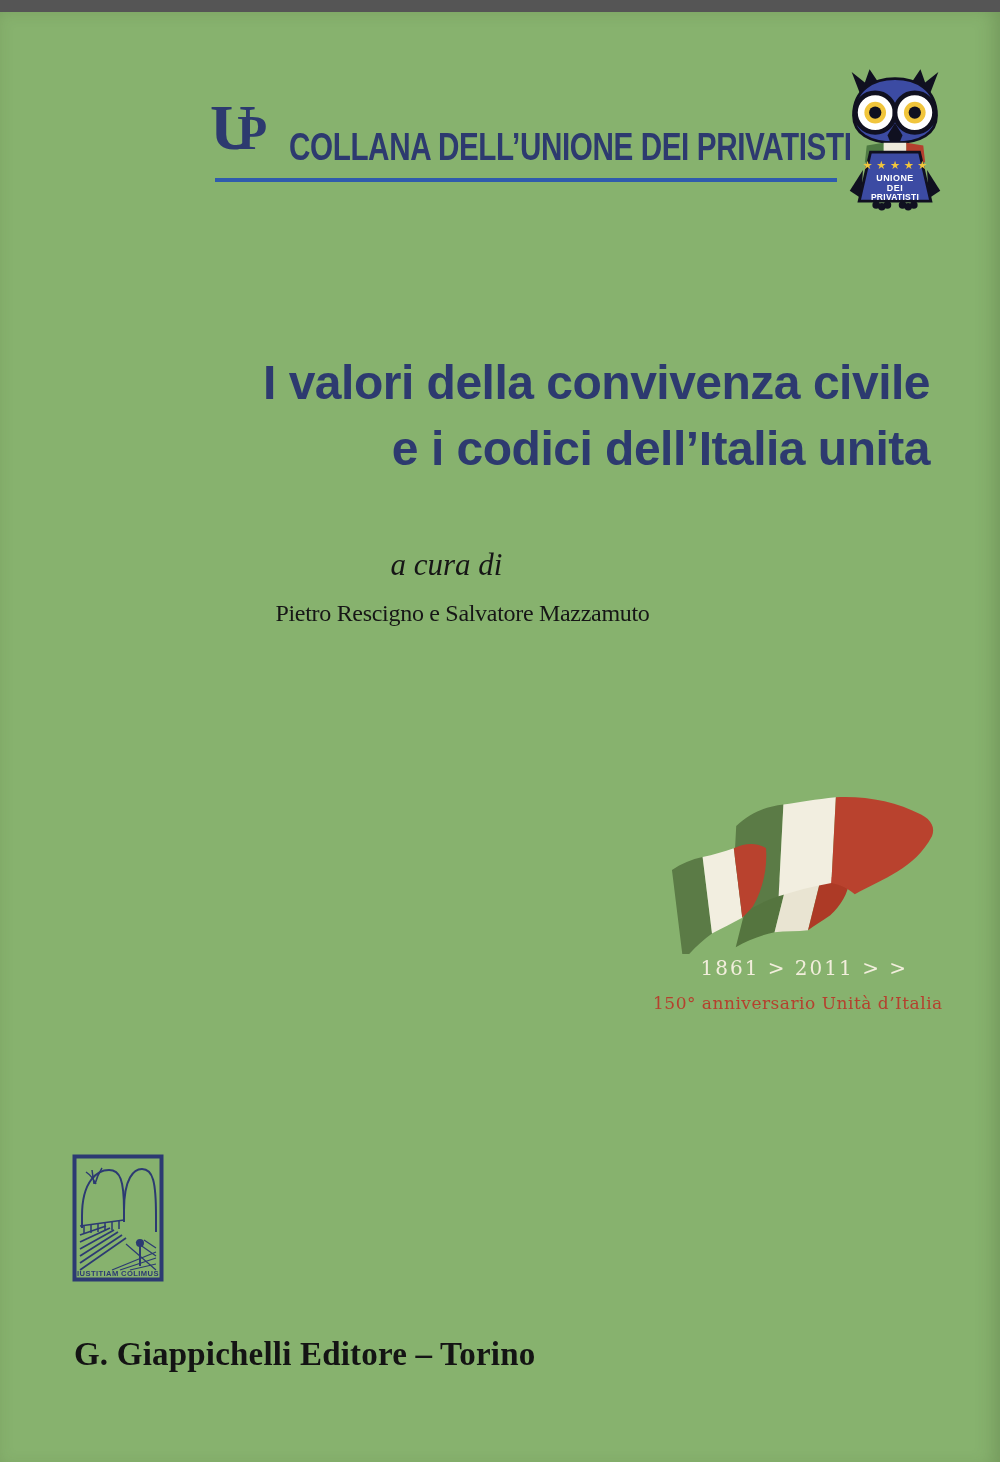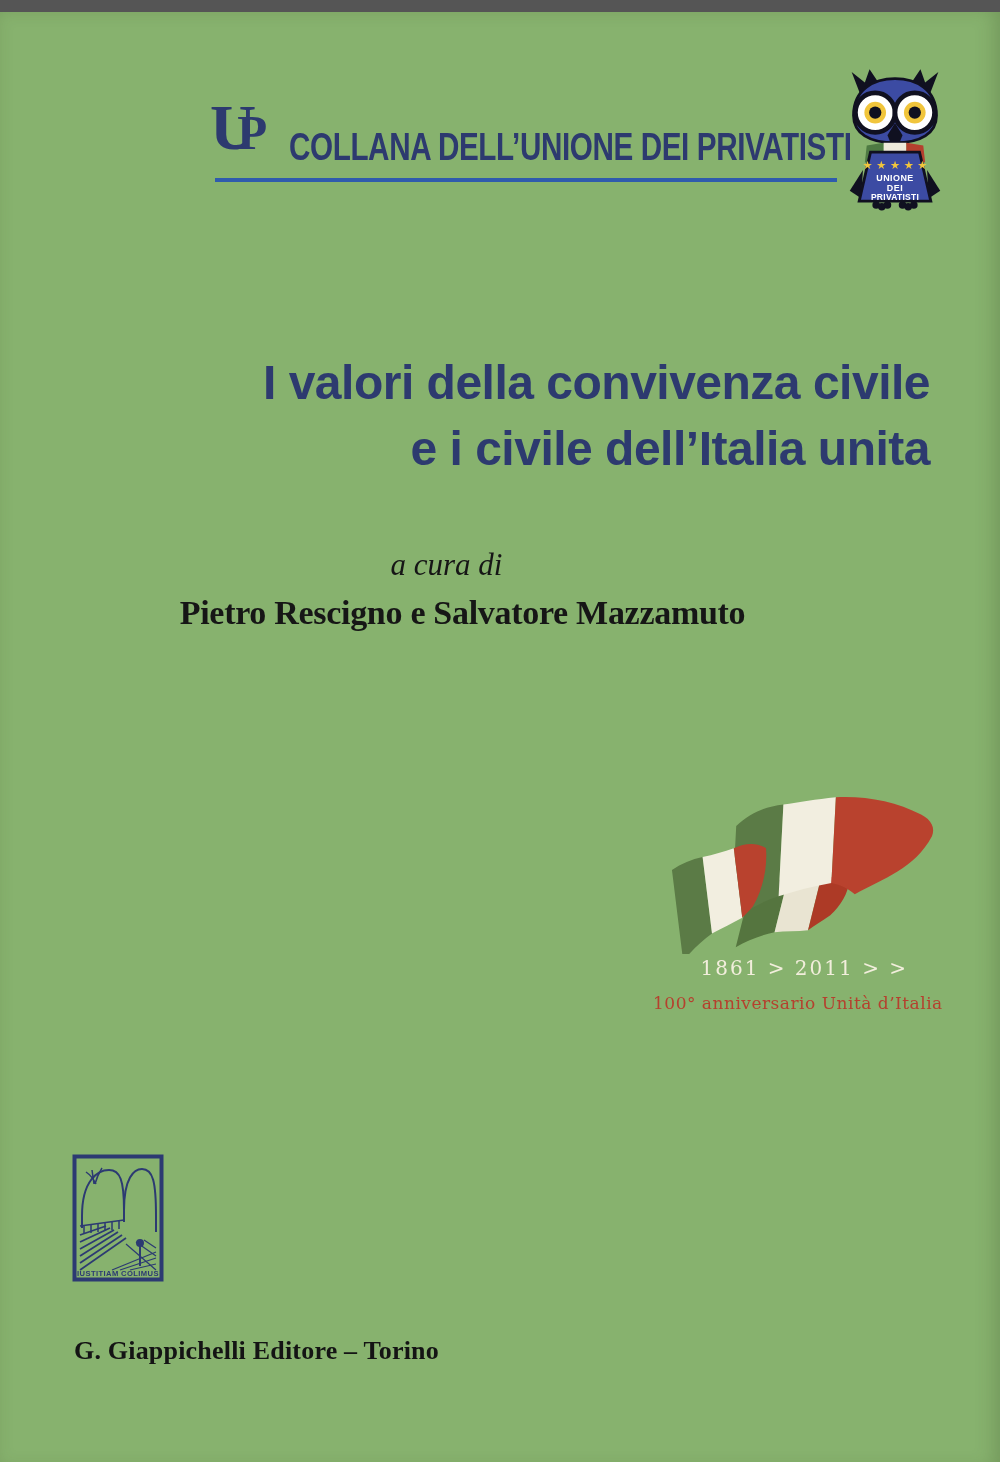--- a/index.html
+++ b/index.html
@@ -37,41 +37,41 @@
   
   .editors{
     position:absolute;left:0;right:75px;top:536px;text-align:center;
     font-family:"Liberation Serif",serif;color:#161616;
   }
   .editors .prefix{
     display:block;font-style:italic;font-size:31px;line-height:34px;
     margin-right:32px;margin-bottom:12px;
   }
   .editors .names{
-    display:block;font-weight:bold;font-size:34px;line-height:38px;
+    display:block;font-weight:normal;font-size:24px;line-height:38px;
     letter-spacing:-.3px;
   }
   
   .flags{position:absolute;left:662px;top:780px;width:298px;height:162px;}
   .anniv-years{
     position:absolute;left:668px;top:944px;width:240px;text-align:right;
     font-family:"DejaVu Serif",serif;font-size:20px;color:#f2eedc;
     letter-spacing:2px;white-space:nowrap;
   }
   .anniv-caption{
     position:absolute;left:653px;top:981px;width:270px;text-align:center;
     font-family:"DejaVu Serif",serif;font-size:17px;color:#b5402e;
     letter-spacing:.5px;white-space:nowrap;
   }
   
   .emblem{position:absolute;left:72px;top:1142px;width:92px;height:128px;}
   .publisher-line{
     position:absolute;left:74px;top:1324px;
     font-family:"Liberation Serif",serif;font-weight:bold;
-    font-size:26px;color:#141414;letter-spacing:.2px;white-space:nowrap;
+    font-size:33px;color:#141414;letter-spacing:.2px;white-space:nowrap;
   }
 </style>
 </head>
 <body>
 
 <div class="cover">
 
   <div class="up-logo" aria-hidden="true"><span class="u">U</span><span class="p">P</span></div>
 
   <div class="series-title">COLLANA DELL’UNIONE DEI PRIVATISTI</div>
@@ -112,21 +112,21 @@
         <circle cx="38" cy="147" r="4"></circle>
         <circle cx="44" cy="145" r="4"></circle>
       <circle cx="60" cy="145" r="4"></circle>
         <circle cx="66" cy="147" r="4"></circle>
         <circle cx="72" cy="145" r="4"></circle>
     </g>
   </svg>
 
   <div class="book-title">
     <div>I valori della convivenza civile</div>
-    <div>e i civile dell’Italia unita</div>
+    <div>e i codici dell’Italia unita</div>
   </div>
 
   <div class="editors">
     <span class="prefix">a cura di</span>
     <span class="names">Pietro Rescigno e Salvatore Mazzamuto</span>
   </div>
 
   <svg class="flags" viewBox="0 0 298 162" xmlns="http://www.w3.org/2000/svg">
 
     <g transform="translate(96,66) rotate(14)">
@@ -142,21 +142,21 @@
     </g>
 
     <g transform="translate(8,62) rotate(-7)">
       <path d="M0,16 C10,11 21,8 32,7 L32,84 C21,90 10,98 0,108 Z" fill="#5b7b46"></path>
       <path d="M32,7 C43,6 54,4 64,2 L64,72 C53,76 43,80 32,84 Z" fill="#f2eee0"></path>
       <path d="M64,2 C76,-2 88,-1 96,6 C95,26 88,46 76,62 C72,66 68,69 64,72 Z" fill="#b9422e"></path>
     </g>
   </svg>
 
   <div class="anniv-years">1861 &gt; 2011 &gt; &gt;</div>
-  <div class="anniv-caption">100° anniversario Unità d’Italia</div>
+  <div class="anniv-caption">150° anniversario Unità d’Italia</div>
 
   <svg class="emblem" viewBox="0 0 92 128" xmlns="http://www.w3.org/2000/svg">
     <rect x="2.5" y="2.5" width="87" height="123" fill="none" stroke="#2c3a72" stroke-width="4"></rect>
     <g fill="none" stroke="#2c3a72" stroke-width="2">
       <path d="M10,62 C10,26 26,16 37,16 C48,16 52,26 52,56"></path>
       <path d="M52,56 C52,24 62,15 70,15 C81,15 84,28 84,62"></path>
       <path d="M10,62 L10,74 M52,56 L52,68 M84,62 L84,78"></path>
     </g>
     <g fill="none" stroke="#2c3a72" stroke-width="1.5">
       <path d="M20,16 L22,30 M14,18 Q20,22 24,30 M30,14 Q25,22 23,30"></path>

